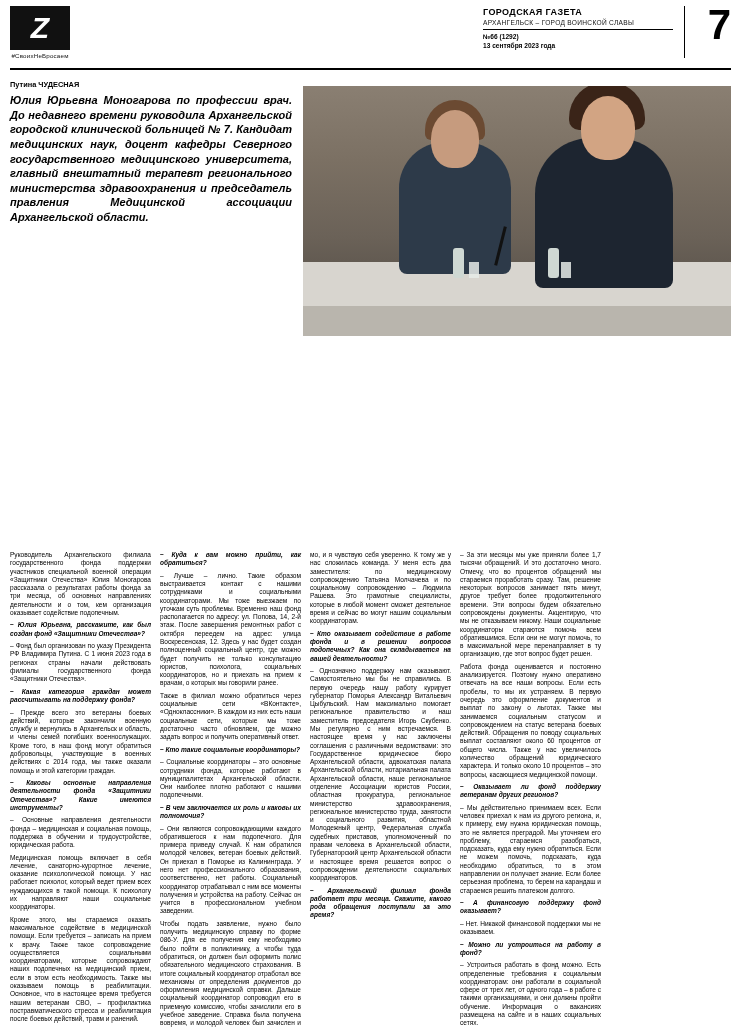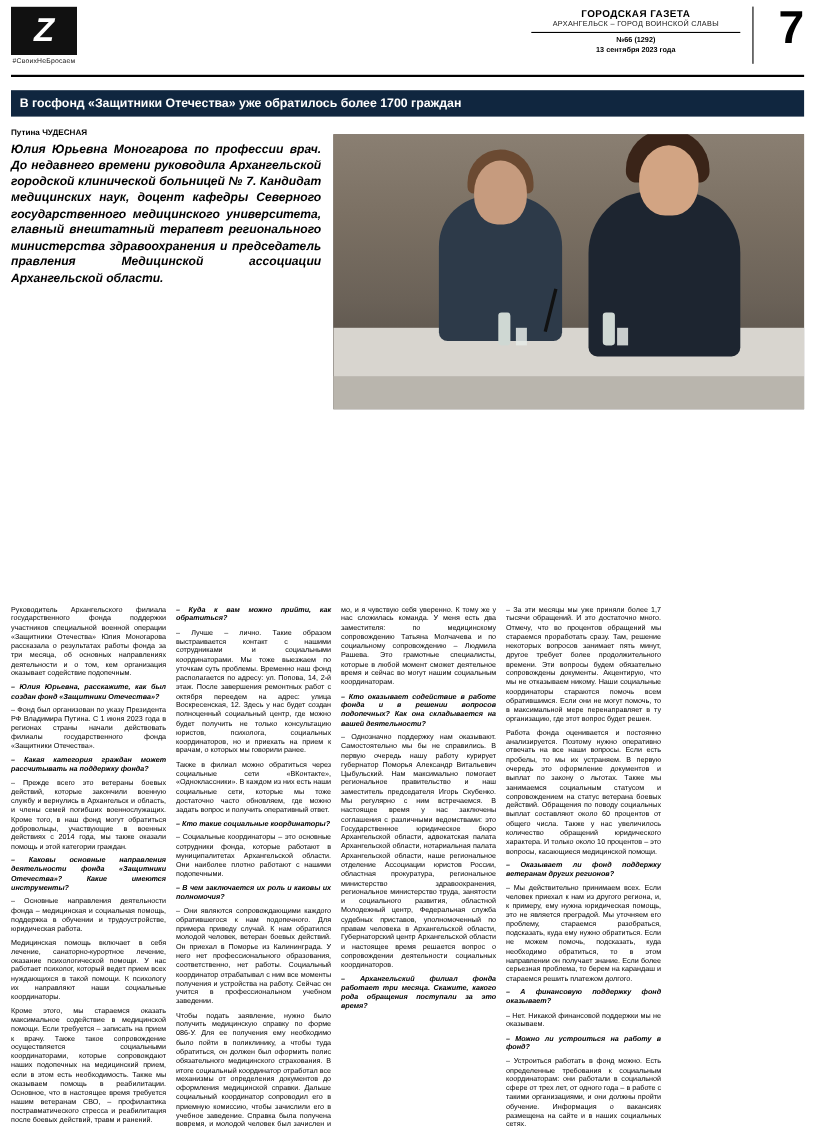--- a/index.html
+++ b/index.html
@@ -21,21 +21,21 @@
     display:flex;align-items:center;justify-content:center;
     font-family:"Liberation Sans", sans-serif;
     font-weight:bold;font-size:30px;font-style:italic;
     clip-path:polygon(0 0,100% 0,100% 100%,0 100%);
   }
   .logo-tag{
     font-family:"Liberation Sans", sans-serif;
     font-size:6.2px;letter-spacing:.2px;margin-top:2px;color:#111;text-align:center;width:60px;
   }
   .mast-center{
-    position:absolute;right:58px;top:1px;text-align:center;
+    position:absolute;right:58px;top:1px;text-align:left;
     font-family:"Liberation Sans", sans-serif;
   }
   .mast-title{font-weight:bold;font-size:9px;letter-spacing:.4px;}
   .mast-sub{font-size:6.6px;letter-spacing:.3px;margin-top:2px;color:#111;}
   .mast-rule{border-top:1px solid #000;margin:3px 0 3px 0;width:190px;margin-left:auto;}
   .mast-issue{font-size:6.6px;font-weight:bold;}
   .mast-date{font-size:6.6px;font-weight:bold;margin-top:2px;}
   .page-num{
     position:absolute;right:0;top:-2px;
     font-family:"Liberation Sans", sans-serif;
@@ -115,21 +115,20 @@
       <div class="mast-title">ГОРОДСКАЯ ГАЗЕТА</div>
       <div class="mast-sub">АРХАНГЕЛЬСК – ГОРОД ВОИНСКОЙ СЛАВЫ</div>
       <div class="mast-rule"></div>
       <div class="mast-issue">№66 (1292)</div>
       <div class="mast-date">13 сентября 2023 года</div>
     </div>
     <div class="vline"></div>
     <div class="page-num">7</div>
   </div>
 
-  <div class="subhead-bar">В госфонд «Защитники Отечества» уже обратилось более 1700 граждан</div>
 
   <div class="top-area">
     <div class="byline">Путина ЧУДЕСНАЯ</div>
     <div class="lead">Юлия Юрьевна Моногарова по профессии врач. До недавнего времени руководила Архангельской городской клинической больницей № 7. Кандидат медицинских наук, доцент кафедры Северного государственного медицинского университета, главный внештатный терапевт регионального министерства здравоохранения и председатель правления Медицинской ассоциации Архангельской области.</div>
     <div class="photo">
 
       <div class="ph-wall"></div>
       <div class="ph-tablecloth"></div>
       <div class="ph-p1"></div>
       <div class="ph-p1-hair"></div>

